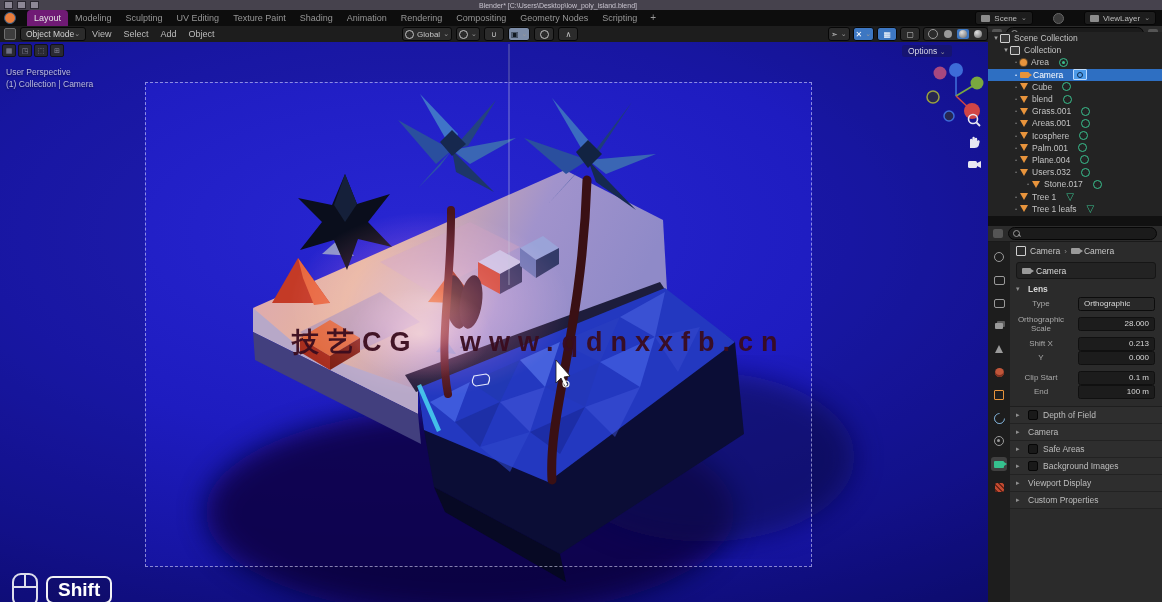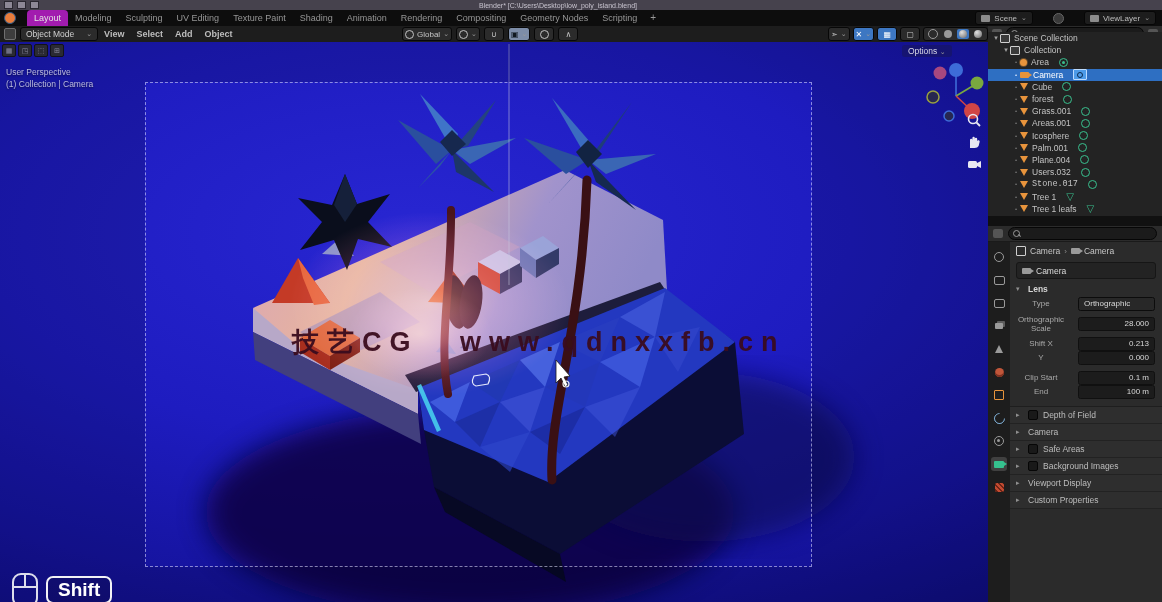--- a/index.html
+++ b/index.html
@@ -7,32 +7,32 @@
   #app{position:absolute;inset:0;width:1162px;height:602px;background:#111;}
   
   .titlebar{position:absolute;left:0;top:0;width:1162px;height:10px;background:#46424d;display:flex;align-items:center;}
   .win-dot{width:7px;height:6px;background:#8d8896;border:1px solid #2a2730;margin-left:4px;}
   .title-text{color:#c7c3ce;font-size:7px;margin-left:440px;white-space:nowrap;}
   .menubar{position:absolute;left:0;top:10px;width:1162px;height:16px;background:#0d0d0d;display:flex;align-items:center;}
   .blender-logo{width:10px;height:10px;border-radius:50%;background:#e87d3c;border:1px solid #2a5a8a;margin:0 5px 0 4px;}
   .menu-item{color:#a8a8a8;font-size:9px;padding:0 8px;line-height:16px;}
   .tabs{display:flex;margin-left:6px;height:16px;}
   .tab{color:#969696;font-size:9px;padding:0 7px;line-height:16px;white-space:nowrap;}
-  .tab.active{background:#a21caf;color:#e2e2e2;border-radius:4px 4px 0 0;}
+  .tab.active{background:#701a75;color:#e2e2e2;border-radius:4px 4px 0 0;}
   .tab-plus{color:#9a9a9a;font-size:10px;padding:0 6px;line-height:15px;}
   .topbar-right{margin-left:auto;display:flex;align-items:center;gap:20px;margin-right:6px;}
   .chip{display:flex;align-items:center;gap:4px;background:#1d1d1d;border:1px solid #060606;border-radius:3px;height:12px;padding:0 5px;}
   .chip .txt{color:#bdbdbd;font-size:8px;}
   .mini-ic{width:9px;height:7px;background:#8b8b8b;border-radius:1px;}
   .round-ic{width:9px;height:9px;border-radius:50%;background:#3a3a3a;border:1px solid #666;}
   
   .vheader{position:absolute;left:0;top:26px;width:988px;height:16px;background:#1d1d1d;display:flex;align-items:center;border-bottom:1px solid #0a0a0a;}
   .ed-icon{width:10px;height:10px;margin:0 4px 0 4px;background:
      linear-gradient(#3d3d3d,#3d3d3d);border:1px solid #6f6f6f;border-radius:2px;}
-  .mode-dd{display:flex;align-items:center;background:#2b2b2b;border:1px solid #070707;border-radius:3px;height:12px;padding:0 5px;gap:12px;}
+  .mode-dd{display:flex;align-items:center;background:#2b2b2b;border:1px solid #070707;border-radius:3px;height:12px;padding:0 5px;gap:0;}
   .mode-dd .txt{color:#d0d0d0;font-size:8.5px;}
   .caret{color:#9a9a9a;font-size:7px;}
   .vh-menu{color:#bdbdbd;font-size:9px;padding:0 6px;}
   .vh-mid{display:flex;align-items:center;gap:4px;position:absolute;left:402px;}
   .ring{width:8px;height:8px;border:1.3px solid #c2c2c2;border-radius:50%;display:inline-block;}
   .ring.sm{width:7px;height:7px;}
   .tool-btn{display:flex;align-items:center;justify-content:center;background:#2b2b2b;border:1px solid #070707;border-radius:3px;height:12px;min-width:14px;padding:0 2px;color:#c5c5c5;font-size:8px;gap:3px;}
   .tool-btn.lit{background:#7d8da8;color:#101820;}
   .tool-btn.active{background:#3d77c2;color:#fff;}
   .vh-right{display:flex;align-items:center;gap:3px;position:absolute;left:828px;}
@@ -164,21 +164,21 @@
       </div>
     </div>
   </div>
 
   <div class="vheader">
     <span class="ed-icon"></span>
     <div class="mode-dd">
       <span class="txt">Object Mode</span>
       <span class="caret">⌄</span>
     </div>
-    <div id="vh-menus" style="display:flex;font-weight:bold;">
+    <div id="vh-menus" style="display:flex;">
         <span class="vh-menu">View</span>
         <span class="vh-menu">Select</span>
         <span class="vh-menu">Add</span>
         <span class="vh-menu">Object</span>
       </div>
     <div class="vh-mid">
       <div class="tool-btn">
         <span class="ring sm"></span>
         <span>Global</span>
         <span class="caret">⌄</span>
@@ -422,21 +422,21 @@
       </div>
       <div class="orow" style="padding-left: 24px;">
         <span class="ocaret" style="font-size: 6px; color: rgb(122, 122, 122);">•</span>
         <span class="oi oi-mesh"></span>
         <span>Cube</span>
         <span class="di di-mesh-data"></span>
       </div>
       <div class="orow" style="padding-left: 24px;">
         <span class="ocaret" style="font-size: 6px; color: rgb(122, 122, 122);">•</span>
         <span class="oi oi-mesh"></span>
-        <span>forest</span>
+        <span>blend</span>
         <span class="di di-mesh-data"></span>
       </div>
       <div class="orow" style="padding-left: 24px;">
         <span class="ocaret" style="font-size: 6px; color: rgb(122, 122, 122);">•</span>
         <span class="oi oi-mesh"></span>
         <span>Grass.001</span>
         <span class="di di-mesh-data"></span>
       </div>
       <div class="orow" style="padding-left: 24px;">
         <span class="ocaret" style="font-size: 6px; color: rgb(122, 122, 122);">•</span>
@@ -461,21 +461,21 @@
         <span class="oi oi-mesh"></span>
         <span>Plane.004</span>
         <span class="di di-mesh-data"></span>
       </div>
       <div class="orow" style="padding-left: 24px;">
         <span class="ocaret" style="font-size: 6px; color: rgb(122, 122, 122);">•</span>
         <span class="oi oi-mesh"></span>
         <span>Users.032</span>
         <span class="di di-mesh-data"></span>
       </div>
-      <div class="orow" style="padding-left: 24px; font-family: Liberation Mono, monospace;">
+      <div class="orow" style="padding-left: 36px;">
         <span class="ocaret" style="font-size: 6px; color: rgb(122, 122, 122);">•</span>
         <span class="oi oi-mesh"></span>
         <span>Stone.017</span>
         <span class="di di-mesh-data"></span>
       </div>
       <div class="orow" style="padding-left: 24px;">
         <span class="ocaret" style="font-size: 6px; color: rgb(122, 122, 122);">•</span>
         <span class="oi oi-mesh"></span>
         <span>Tree 1</span>
         <span class="di di-mesh-tri">▽</span>

